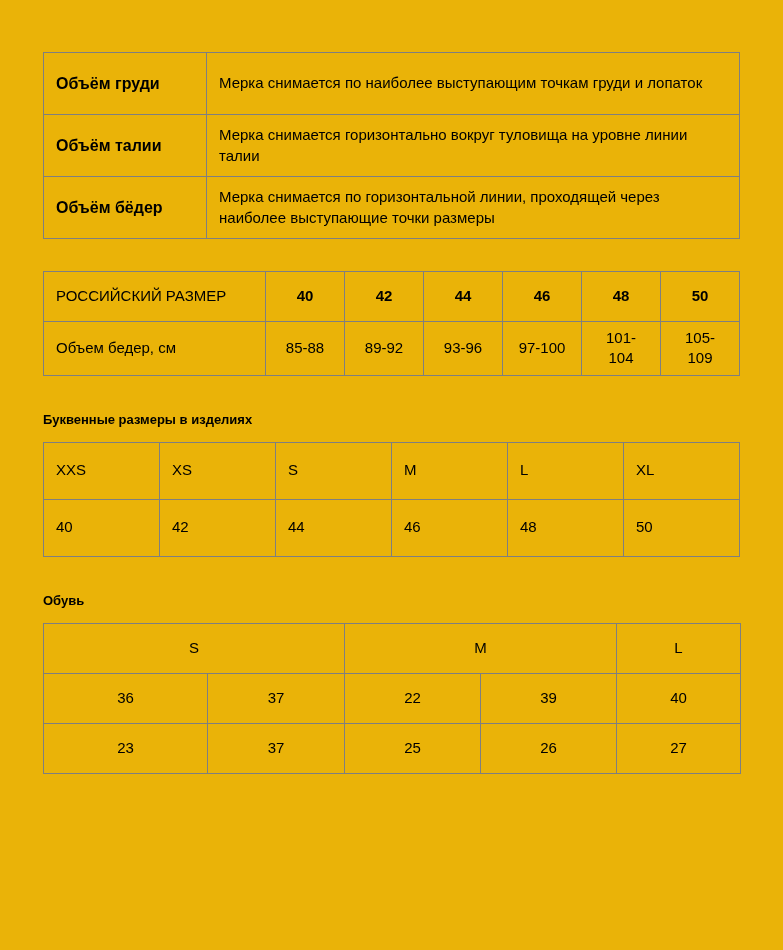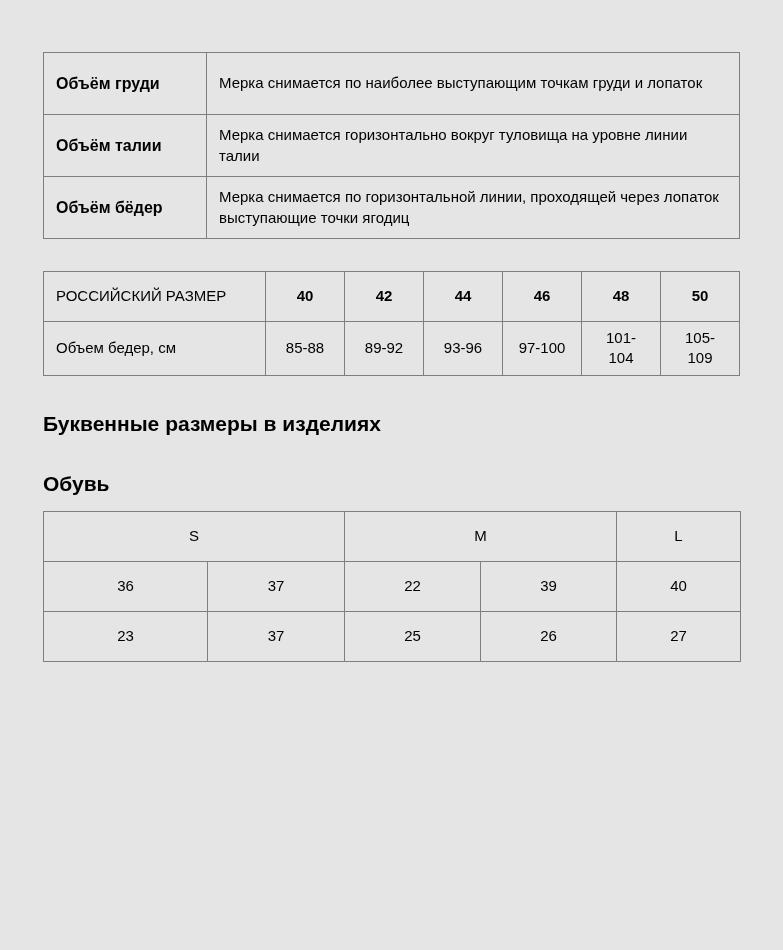--- a/index.html
+++ b/index.html
@@ -7,21 +7,21 @@
     padding: 0;
     background: #ffffff;
     color: #000000;
     font-family: "Liberation Sans", "DejaVu Sans", sans-serif;
   }
   .page {
     width: 783px;
     height: 950px;
     box-sizing: border-box;
     padding: 52px 43px 0 43px;
-    background: #e5e5e5;
+    background: #eab308;
     overflow: hidden;
   }
   table {
     border-collapse: collapse;
     width: 697px;
     table-layout: fixed;
     font-size: 15px;
     color: #000000;
   }
   td {
@@ -41,21 +41,21 @@
   
   .size-table td { height: 50px; }
   .size-table .s-label {
     width: 222px;
     text-align: left;
   }
   .size-table .s-num { text-align: center; }
   .size-table .s-head { font-weight: bold; }
   
   .section-heading {
-    font-size: 21px;
+    font-size: 13px;
     font-weight: bold;
     margin: 36px 0 15px 0;
     color: #000000;
   }
   .gap-32 { height: 32px; }
   
   .letter-table td {
     height: 57px;
     text-align: left;
     width: 116px;
@@ -81,21 +81,21 @@
       <tr>
         <td class="m-label">Объём груди</td>
         <td>Мерка снимается по наиболее выступающим точкам груди и лопаток</td>
       </tr>
       <tr>
         <td class="m-label">Объём талии</td>
         <td>Мерка снимается горизонтально вокруг туловища на уровне линии талии</td>
       </tr>
       <tr>
         <td class="m-label">Объём бёдер</td>
-        <td>Мерка снимается по горизонтальной линии, проходящей через лопаток выступающие точки ягодиц</td>
+        <td>Мерка снимается по горизонтальной линии, проходящей через наиболее выступающие точки размеры</td>
       </tr>
     </tbody>
   </table>
 
   <div class="gap-32"></div>
 
   <table class="size-table">
     <tbody>
       <tr>
         <td class="s-label">РОССИЙСКИЙ РАЗМЕР</td>
@@ -113,20 +113,40 @@
         <td class="s-num">93-96</td>
         <td class="s-num">97-100</td>
         <td class="s-num">101-104</td>
         <td class="s-num">105-109</td>
       </tr>
     </tbody>
   </table>
 
   <div class="section-heading">Буквенные размеры в изделиях</div>
 
+  <table class="letter-table">
+    <tbody>
+      <tr>
+        <td>XXS</td>
+        <td>XS</td>
+        <td>S</td>
+        <td>M</td>
+        <td>L</td>
+        <td>XL</td>
+      </tr>
+      <tr>
+        <td>40</td>
+        <td>42</td>
+        <td>44</td>
+        <td>46</td>
+        <td>48</td>
+        <td>50</td>
+      </tr>
+    </tbody>
+  </table>
 
   <div class="section-heading">Обувь</div>
 
   <table class="shoe-table">
     <colgroup>
       <col class="c1">
         <col class="c2">
         <col class="c3">
         <col class="c4">
         <col class="c5">

